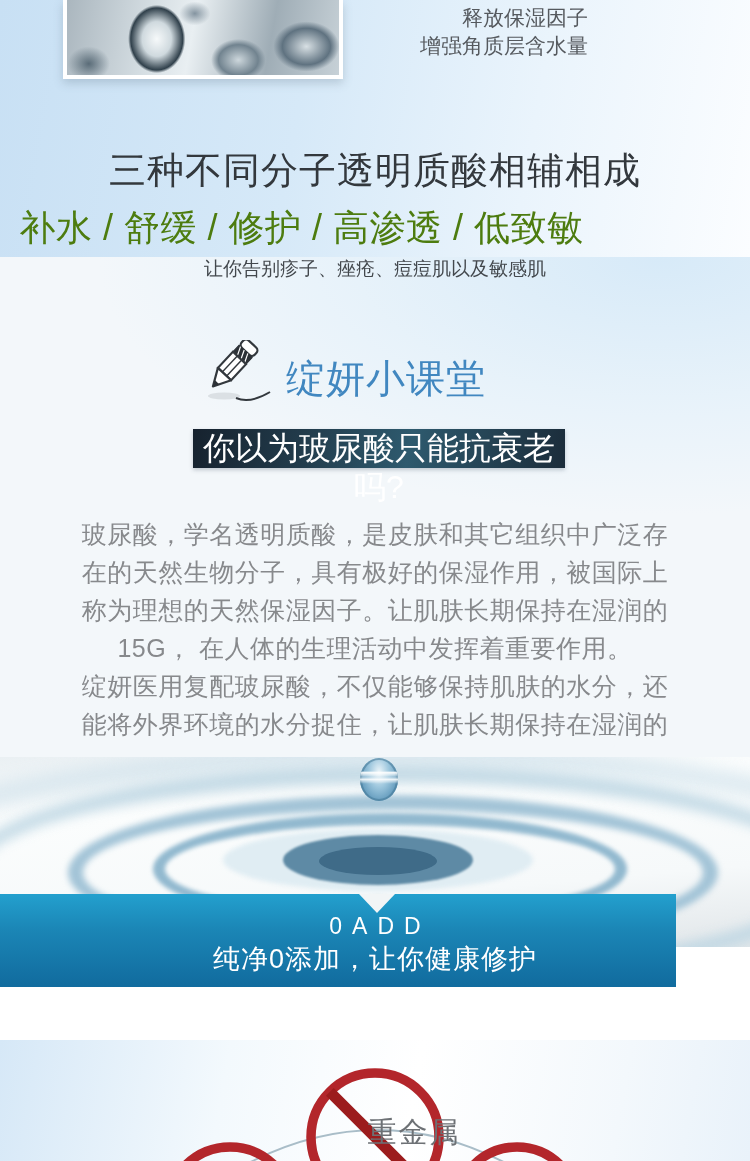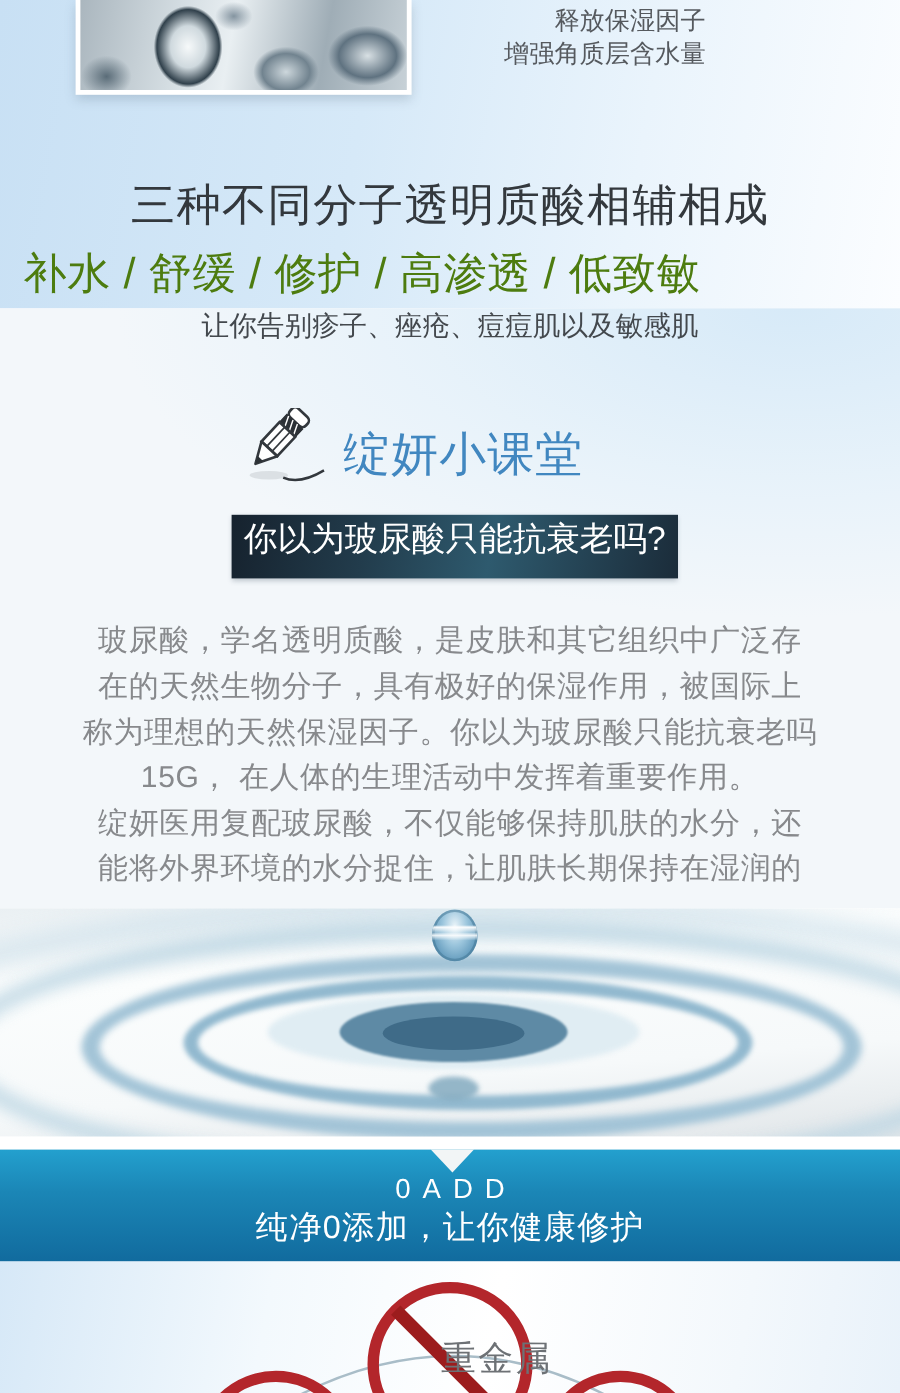--- a/index.html
+++ b/index.html
@@ -29,28 +29,28 @@
       radial-gradient(ellipse 26px 20px at 47% 18%, #8494a0 0%, rgba(132,148,160,0) 60%),
       linear-gradient(100deg,#aab6be 0%,#d4dde2 30%,#e9eff2 46%,#9fadb6 74%,#c7d1d7 100%);}
 
   
   .tagline{position:absolute;left:420px;top:4px;font-size:21px;line-height:28px;color:#55595e;text-align:right;}
   .title{position:absolute;left:0;top:146px;width:750px;text-align:center;
     font-size:37px;color:#33383d;letter-spacing:1px;}
   .benefits{position:absolute;left:0;top:204px;width:603px;text-align:center;
     font-size:36px;color:#4d7c0f;letter-spacing:0.5px;}
   .subtitle{position:absolute;left:0;top:256px;width:750px;text-align:center;
-    font-size:23px;color:#43484d;}
+    font-size:19px;color:#43484d;}
 
   
   .pencil{position:absolute;left:198px;top:340px;width:80px;height:64px;}
   .classroom-heading{position:absolute;left:286px;top:352px;font-size:39px;color:#4187c0;letter-spacing:1px;}
-  .question-banner{position:absolute;left:193px;top:429px;width:372px;height:53px;
+  .question-banner{position:absolute;left:193px;top:429px;width:372px;height:39px;
     background:linear-gradient(100deg,#16222e 0%,#223c4c 30%,#2e5a6e 58%,#1b2c3a 100%);
-    color:#fff;font-size:28px;line-height:39px;text-align:center;box-shadow:0 2px 4px rgba(40,60,80,.25);}
+    color:#fff;font-size:32px;line-height:39px;text-align:center;box-shadow:0 2px 4px rgba(40,60,80,.25);}
 
   
   .paragraph{position:absolute;left:0;top:515px;width:750px;text-align:center;}
   .paragraph .pline{font-size:25px;line-height:38px;color:#87898c;letter-spacing:0.5px;}
 
   
   .water-art{position:absolute;left:0;top:757px;width:750px;height:190px;overflow:hidden;
     background:linear-gradient(175deg,#eaf0f3 0%,#fbfdfd 28%,#f6f9fa 68%,#e1e6e9 100%);}
   .ring{position:absolute;border-radius:50%;}
   .ring.r0{left:-200px;top:-12px;width:1150px;height:280px;border:20px solid #cadee9;filter:blur(9px);opacity:.7;}
@@ -62,21 +62,21 @@
   .blob.dark{left:283px;top:78px;width:190px;height:50px;background:#5e8aa5;filter:blur(1px);}
   .blob.core{left:319px;top:90px;width:118px;height:28px;background:#3f6b88;filter:blur(.5px);}
   .blob.reflection{left:357px;top:140px;width:42px;height:20px;background:#84abc0;filter:blur(2px);opacity:.85;}
   .droplet{position:absolute;left:360px;top:1px;width:38px;height:43px;border-radius:50%;overflow:hidden;
     background:radial-gradient(ellipse at 50% 32%,#eaf4f9 0%,#9cc6dd 38%,#5e97ba 75%,#4c7e9d 100%);
     box-shadow:inset 0 0 0 2px rgba(70,120,150,.55);}
   .droplet .stripes{position:absolute;inset:0;
     background:linear-gradient(to bottom,transparent 30%,rgba(255,255,255,.95) 34%,rgba(255,255,255,.2) 44%,rgba(255,255,255,.85) 50%,rgba(255,255,255,0) 60%);}
 
   
-  .zero-banner{position:absolute;left:0;top:958px;width:750px;height:93px;
+  .zero-banner{position:absolute;left:0;top:894px;width:676px;height:93px;
     background:linear-gradient(to bottom,#23a0ce 0%,#1b86b6 38%,#116b9e 100%);}
   .zero-banner .notch{position:absolute;left:359px;top:0;width:0;height:0;
     border-left:18px solid transparent;border-right:18px solid transparent;border-top:19px solid #f2f5f6;}
   .zero-headline{position:absolute;left:0;top:19px;width:750px;text-align:center;
     color:#fff;font-size:23px;letter-spacing:10px;padding-left:10px;box-sizing:border-box;}
   .zero-subline{position:absolute;left:0;top:47px;width:750px;text-align:center;
     color:#fff;font-size:27px;letter-spacing:1px;}
 
   
   .no-circles{position:absolute;left:0;top:1040px;width:750px;height:121px;}
@@ -121,21 +121,21 @@
     </g>
     <path d="M38 58 Q52 64 72 52" fill="none" stroke="#33383d" stroke-width="2"></path>
   </svg>
   <div class="classroom-heading">绽妍小课堂</div>
 
   <div class="question-banner">你以为玻尿酸只能抗衰老吗?</div>
 
   <div class="paragraph">
     <div class="pline">玻尿酸，学名透明质酸，是皮肤和其它组织中广泛存</div>
     <div class="pline">在的天然生物分子，具有极好的保湿作用，被国际上</div>
-    <div class="pline">称为理想的天然保湿因子。你以为玻尿酸只能抗衰老吗</div>
+    <div class="pline">称为理想的天然保湿因子。让肌肤长期保持在湿润的</div>
     <div class="pline">15G， 在人体的生理活动中发挥着重要作用。</div>
     <div class="pline">绽妍医用复配玻尿酸，不仅能够保持肌肤的水分，还</div>
     <div class="pline">能将外界环境的水分捉住，让肌肤长期保持在湿润的</div>
   </div>
 
   <div class="water-art">
     <div class="ring r0"></div>
     <div class="ring r1"></div>
     <div class="ring r2"></div>
     <div class="ring r3"></div>

